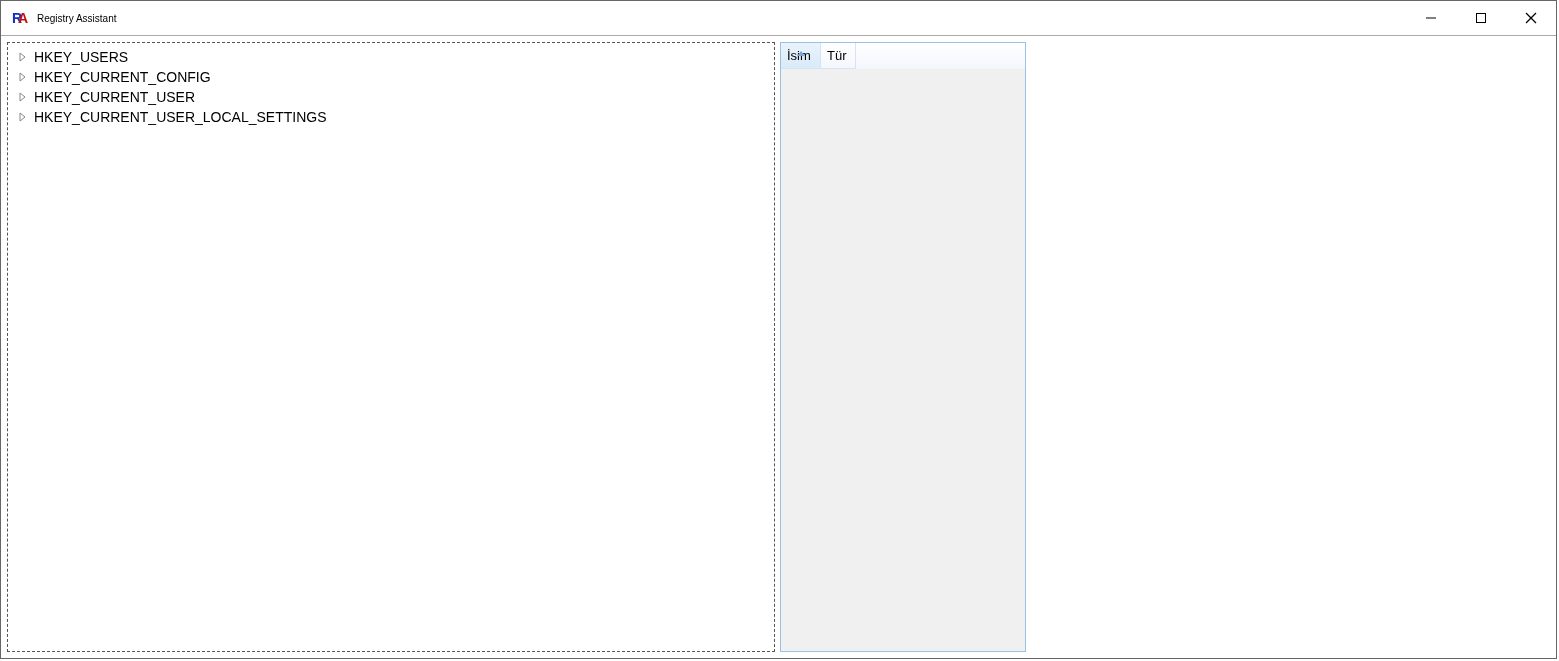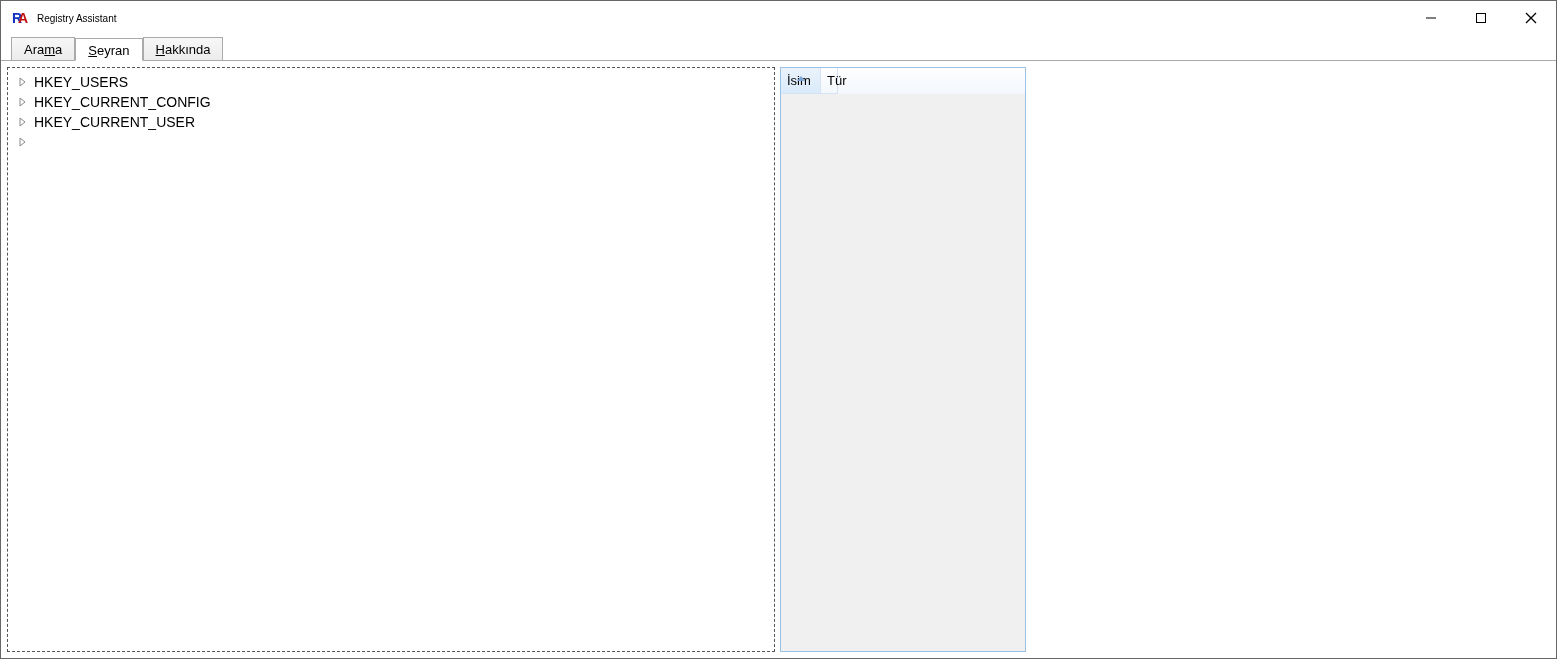--- a/index.html
+++ b/index.html
@@ -158,21 +158,21 @@
   }
   .col.sorted {
     background: linear-gradient(#eaf3fc,#d9eaf9);
   }
   .sort-ind {
     position:absolute;
     left:50%; top:1px;
     transform:translateX(-50%);
   }
   .col-isim { width:40px; }
-  .col-tur { width:17px; }
+  .col-tur { width:35px; }
   .col-veriler { flex:1; }
   .list-body { flex:1; background:#f0f0f0; }
 
   .right-blank {
     flex:1;
     background:#fff;
   }
 </style>
 </head>
 <body>
@@ -198,31 +198,20 @@
       </div>
       <div class="win-btn">
         <svg width="12" height="12">
             <line x1="1" y1="1" x2="11" y2="11" stroke="#000" stroke-width="1.2"></line>
             <line x1="11" y1="1" x2="1" y2="11" stroke="#000" stroke-width="1.2"></line>
           </svg>
       </div>
     </div>
   </div>
 
-  <div class="tabstrip">
-    <div class="tab">
-      <span>Ara</span><span class="ul">m</span><span>a</span>
-    </div>
-    <div class="tab active">
-      <span></span><span class="ul">S</span><span>eyran</span>
-    </div>
-    <div class="tab">
-      <span></span><span class="ul">H</span><span>akkında</span>
-    </div>
-  </div>
 
   <div class="client-border">
     <div class="inner-margin">
 
       <div class="tree-panel">
         <div class="tree-item">
           <span class="expander">
             <svg width="8" height="10">
                 <path d="M1 1 L6 5 L1 9 Z" fill="none" stroke="#888" stroke-width="1"></path>
               </svg>
@@ -244,20 +233,21 @@
               </svg>
           </span>
           <span class="tree-label">HKEY_CURRENT_USER</span>
         </div>
         <div class="tree-item">
           <span class="expander">
             <svg width="8" height="10">
                 <path d="M1 1 L6 5 L1 9 Z" fill="none" stroke="#888" stroke-width="1"></path>
               </svg>
           </span>
+          <span class="tree-label">HKEY_CURRENT_USER_LOCAL_SETTINGS</span>
         </div>
       </div>
 
       <div class="splitter"></div>
 
       <div class="list-panel">
         <div class="list-header">
           <div class="col col-isim sorted">
             <span class="sort-ind">
               <svg width="8" height="5">

